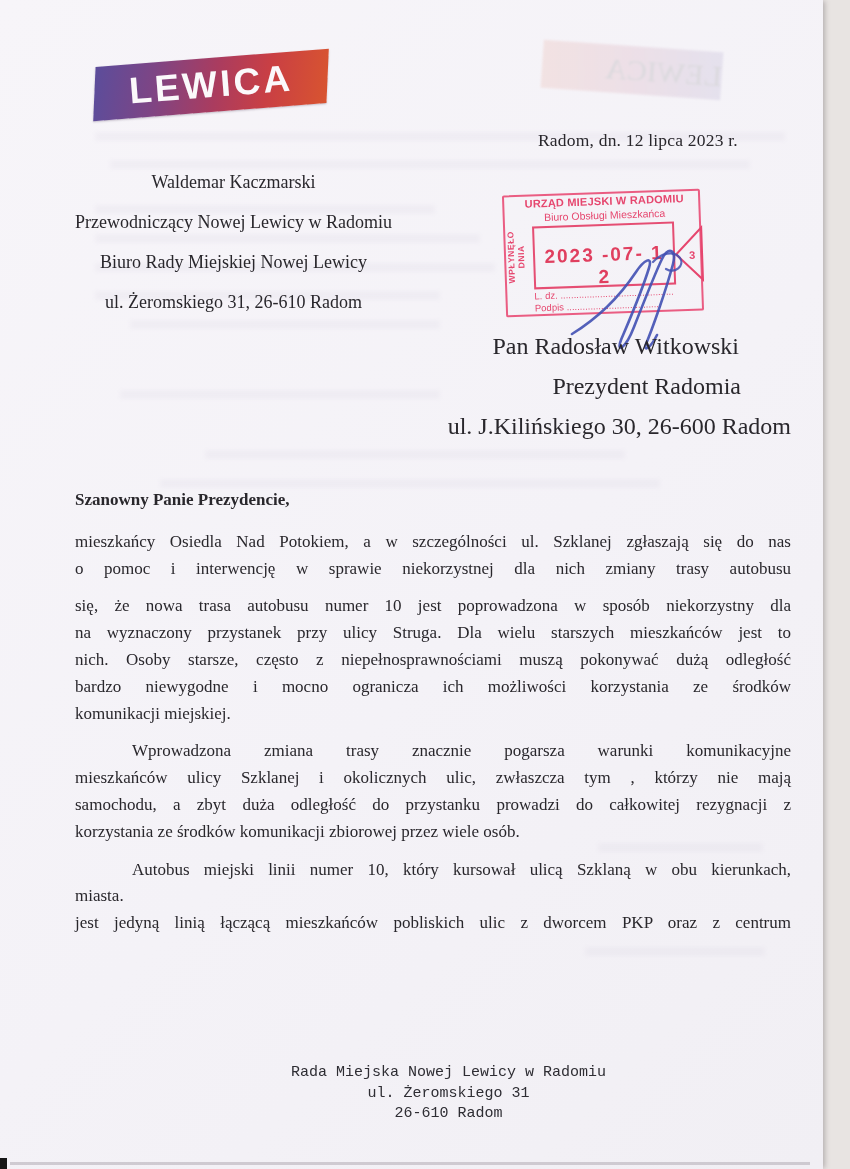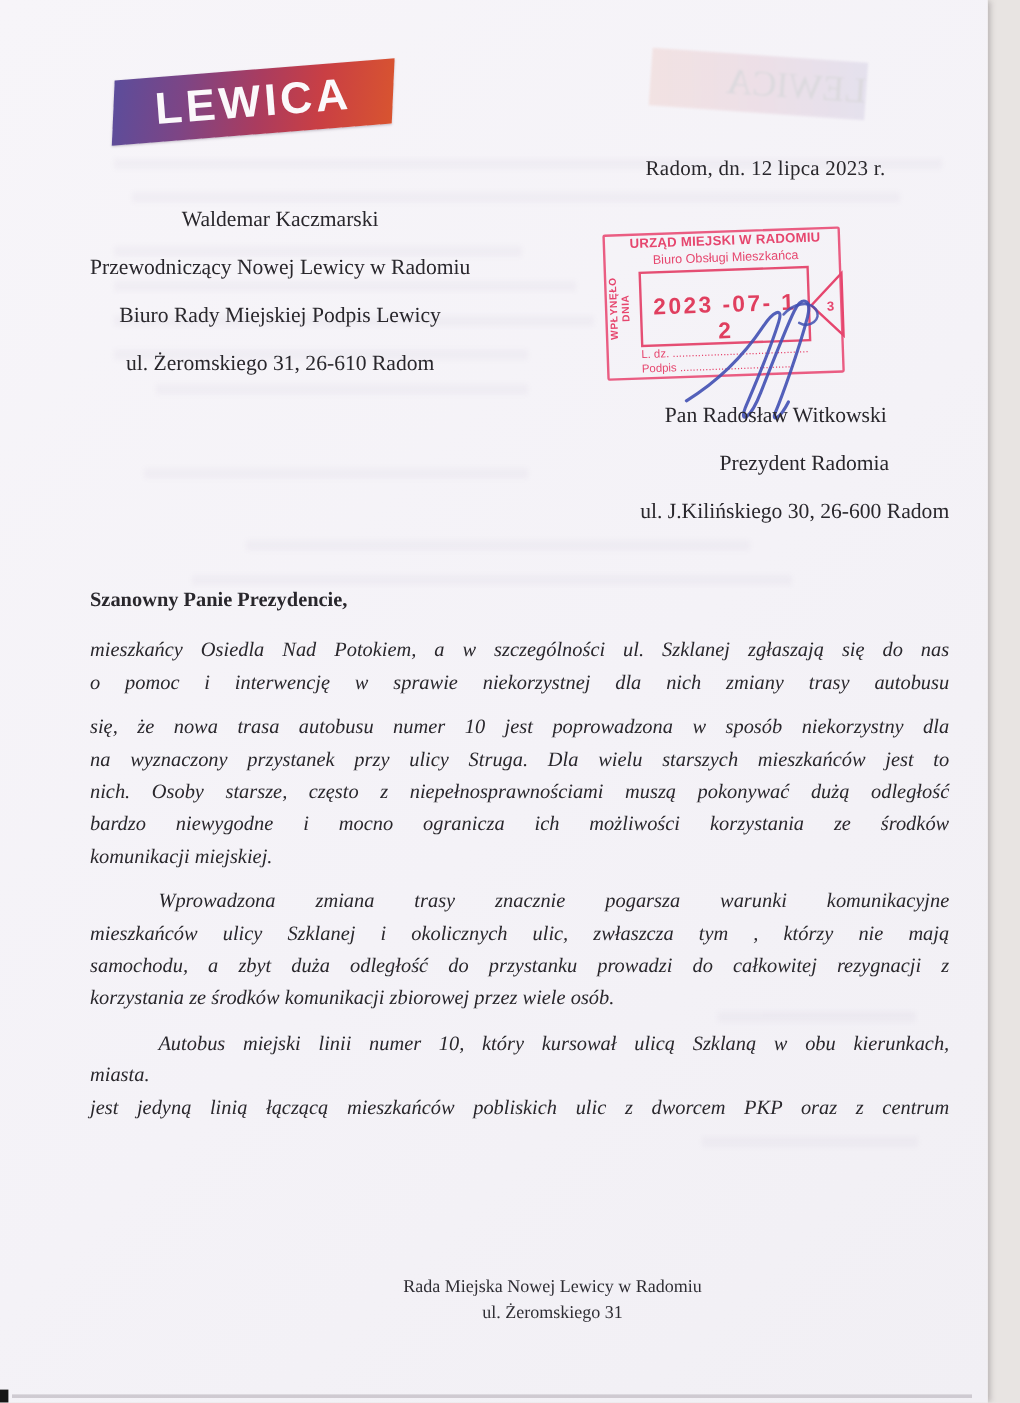--- a/index.html
+++ b/index.html
@@ -48,33 +48,33 @@
   
   .textline { color:#29272c; }
   .date-line {
     position:absolute; left:538px; top:130px;
     font-size:17.5px; letter-spacing:0.2px;
   }
   .sender-block { position:absolute; left:75px; top:172px; font-size:18px; }
   .sender-block .addr-line { margin-bottom:20px; line-height:20px;text-align:center; }
   .recipient-block {
     position:absolute; left:420px; top:336px; width:371px;
-    font-size:18px; text-align:right;
+    font-size:24px; text-align:right;
   }
   .recipient-block .addr-line { margin-bottom:20px; line-height:20px; }
   .recipient-block .addr-line.pr1 { padding-right:52px; }
   .recipient-block .addr-line.pr2 { padding-right:50px; }
 
   
   .letter-body {
     position:absolute; left:75px; top:487px; width:716px;
     font-size:17px; line-height:26.8px; color:#29272c;
   }
   .salutation { font-weight:bold; margin-bottom:15px; }
-  .para { margin:0 0 11px 0;font-style:italic; }
+  .para { margin:0 0 11px 0; }
   .ln { text-align:justify; text-align-last:justify; }
   .ln.last { text-align:left; text-align-last:left; }
   .ln.indent { padding-left:57px; }
 
   
   .stamp {
     position:absolute; left:504px; top:192px;
     width:198px; height:122px;
     transform:rotate(-2deg);
     color:#e6466e;
@@ -114,24 +114,24 @@
   }
   .stamp-corner { position:absolute; right:-3px; top:36px; }
   .stamp-corner text { font-size:11px; font-weight:bold; fill:#e6466e; }
   .stamp-ldz   { position:absolute; left:29px; top:96px;  font-size:9.5px; }
   .stamp-podpis{ position:absolute; left:29px; top:108px; font-size:9.5px; }
 
   .signature { position:absolute; left:558px; top:238px; }
 
   
   .footer {
-    position:absolute; left:12px; top:1063px; width:827px;
+    position:absolute; left:0; top:1063px; width:827px;
     padding-left:70px; box-sizing:border-box;
     text-align:center;
-    font-family:Liberation Serif, serif;
+    font-family:Liberation Mono, monospace;
     font-size:15px; line-height:20.5px; color:#2e2d33;
   }
 
   
   .bleed {
     position:absolute; height:9px;
     background:#9183a8; opacity:0.055; filter:blur(2px);
   }
   .scan-corner-mark {
     position:absolute; left:0; top:1158px; width:7px; height:11px;
@@ -165,21 +165,21 @@
 
   <div class="logo">
     <span class="logo-text">LEWICA</span>
   </div>
 
   <div class="date-line textline">Radom, dn. 12 lipca 2023 r.</div>
 
   <div class="sender-block textline">
     <div class="addr-line">Waldemar Kaczmarski</div>
     <div class="addr-line">Przewodniczący Nowej Lewicy w Radomiu</div>
-    <div class="addr-line">Biuro Rady Miejskiej Podpis Lewicy</div>
+    <div class="addr-line">Biuro Rady Miejskiej Nowej Lewicy</div>
     <div class="addr-line">ul. Żeromskiego 31, 26-610 Radom</div>
   </div>
 
   <div class="stamp">
     <div class="stamp-box"></div>
     <div class="stamp-office">URZĄD MIEJSKI W RADOMIU</div>
     <div class="stamp-dept">Biuro Obsługi Mieszkańca</div>
     <div class="stamp-received">
       <div>WPŁYNĘŁO</div>
       <div>DNIA</div>
@@ -234,17 +234,18 @@
     <div class="para">
       <div class="ln indent">Autobus miejski linii numer 10, który kursował ulicą Szklaną w obu kierunkach,</div>
       <div class="ln last">miasta.</div>
       <div class="ln">jest jedyną linią łączącą mieszkańców pobliskich ulic z dworcem PKP oraz z centrum</div>
     </div>
   </div>
 
   <div class="footer">
     <div>Rada Miejska Nowej Lewicy w Radomiu</div>
     <div>ul. Żeromskiego 31</div>
+    <div>26-610 Radom</div>
   </div>
 
   <div class="scan-bottom-line"></div>
   <div class="scan-corner-mark"></div>
 </div>
 
 </body></html>

